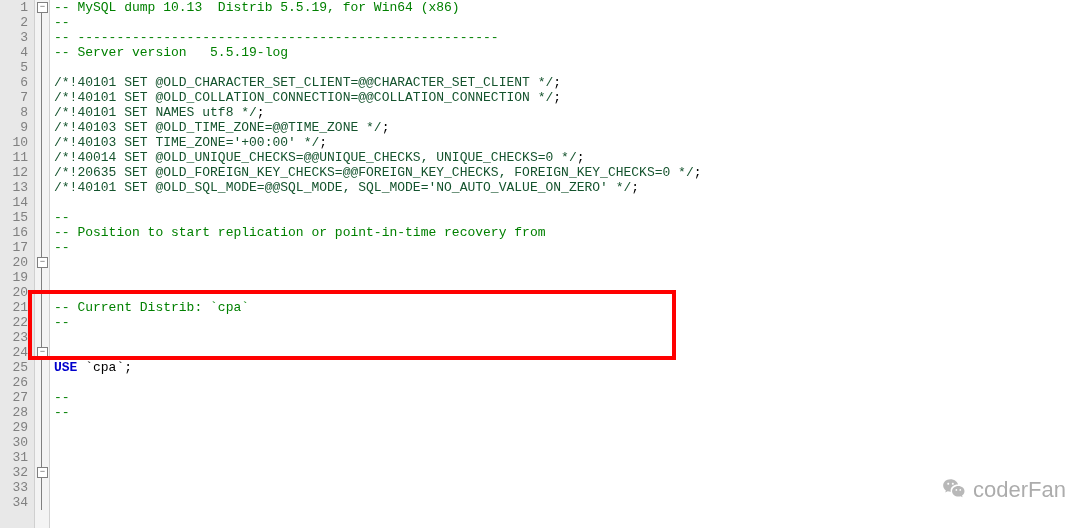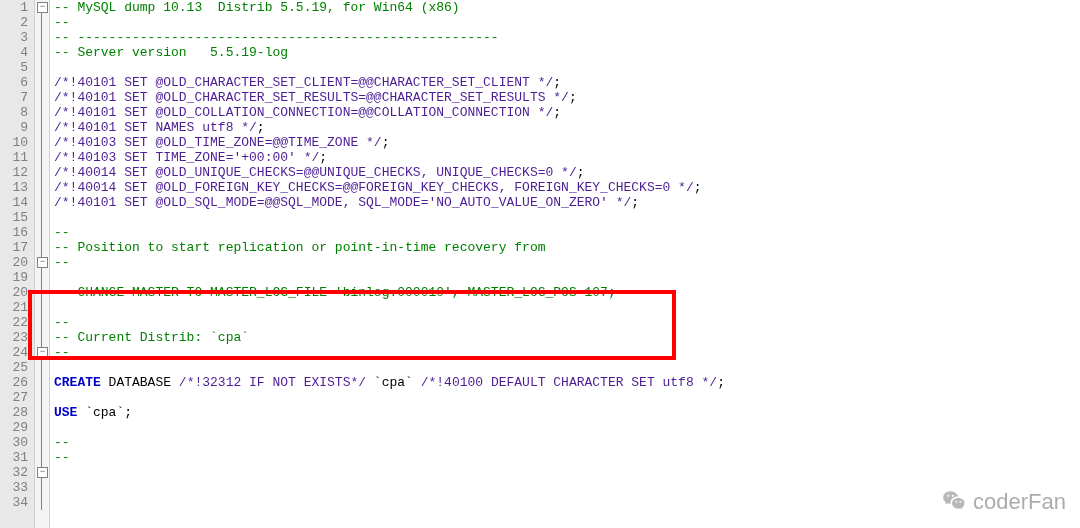--- a/index.html
+++ b/index.html
@@ -5,25 +5,25 @@
   html,body{margin:0;padding:0;width:1080px;height:528px;overflow:hidden;background:#fff;font-family:Consolas,"Courier New",monospace;font-size:13px;line-height:15px}
   .editor{display:flex;width:1080px;height:528px;position:relative}
   .gutter{background:#e8e8e8;color:#808080;text-align:right;padding:0 6px 0 0;width:28px;user-select:none;border-right:1px solid #d0d0d0}
   .fold-col{width:14px;background:#f4f4f4;border-right:1px solid #d0d0d0;position:relative}
   .fold-mark{position:absolute;left:2px;width:9px;height:9px;border:1px solid #808080;background:#fff;color:#606060;font-size:9px;line-height:8px;text-align:center}
   .fold-minus::before{content:"−"}
   .fold-line{position:absolute;left:6px;width:1px;background:#808080}
   .code{padding-left:4px;position:relative;flex:1}
   .ln{height:15px;white-space:pre}
   .c-comment{color:#008000}
-  .c-str{color:#4c1d95}
+  .c-str{color:#14532d}
   .c-kw{color:#0000cc;font-weight:bold}
   .c-plain{color:#000}
   .highlight-box{position:absolute;border:4px solid #ff0000;pointer-events:none}
-  .watermark{position:absolute;right:14px;bottom:14px;color:#9e9e9e;font-family:Arial,sans-serif;font-size:22px;display:flex;align-items:center;gap:6px;opacity:.85}
+  .watermark{position:absolute;right:14px;bottom:26px;color:#9e9e9e;font-family:Arial,sans-serif;font-size:22px;display:flex;align-items:center;gap:6px;opacity:.85}
   .watermark svg{width:26px;height:26px;opacity:.85}
 </style>
 </head>
 <body>
 
 <div class="editor">
   <div class="gutter" id="gutter">
       <div class="ln">1</div>
       <div class="ln">2</div>
       <div class="ln">3</div>
@@ -66,40 +66,37 @@
       <div class="fold-mark fold-minus" style="top: 347px;"></div>
       <div class="fold-mark fold-minus" style="top: 467px;"></div>
     </div>
   <div class="code" id="code">
       <div class="ln"><span class="c-comment">-- MySQL dump 10.13  Distrib 5.5.19, for Win64 (x86)</span></div>
       <div class="ln"><span class="c-comment">--</span></div>
       <div class="ln"><span class="c-comment">-- ------------------------------------------------------</span></div>
       <div class="ln"><span class="c-comment">-- Server version   5.5.19-log</span></div>
       <div class="ln"></div>
       <div class="ln"><span class="c-str">/*!40101 SET @OLD_CHARACTER_SET_CLIENT=@@CHARACTER_SET_CLIENT */</span><span class="c-plain">;</span></div>
-      <div class="ln"><span class="c-str">/*!40101 SET @OLD_CHARACTER_SET_RESULTS=@@CHARACTER_SET_RESULTS */</span><span class="c-plain">;</span></div>
       <div class="ln"><span class="c-str">/*!40101 SET @OLD_COLLATION_CONNECTION=@@COLLATION_CONNECTION */</span><span class="c-plain">;</span></div>
       <div class="ln"><span class="c-str">/*!40101 SET NAMES utf8 */</span><span class="c-plain">;</span></div>
       <div class="ln"><span class="c-str">/*!40103 SET @OLD_TIME_ZONE=@@TIME_ZONE */</span><span class="c-plain">;</span></div>
       <div class="ln"><span class="c-str">/*!40103 SET TIME_ZONE='+00:00' */</span><span class="c-plain">;</span></div>
       <div class="ln"><span class="c-str">/*!40014 SET @OLD_UNIQUE_CHECKS=@@UNIQUE_CHECKS, UNIQUE_CHECKS=0 */</span><span class="c-plain">;</span></div>
-      <div class="ln"><span class="c-str">/*!40014 SET @OLD_FOREIGN_KEY_CHECKS=@@FOREIGN_KEY_CHECKS, FOREIGN_KEY_CHECKS=0 */</span><span class="c-plain">;</span></div>
+      <div class="ln"><span class="c-str">/*!20635 SET @OLD_FOREIGN_KEY_CHECKS=@@FOREIGN_KEY_CHECKS, FOREIGN_KEY_CHECKS=0 */</span><span class="c-plain">;</span></div>
       <div class="ln"><span class="c-str">/*!40101 SET @OLD_SQL_MODE=@@SQL_MODE, SQL_MODE='NO_AUTO_VALUE_ON_ZERO' */</span><span class="c-plain">;</span></div>
       <div class="ln"></div>
       <div class="ln"><span class="c-comment">--</span></div>
       <div class="ln"><span class="c-comment">-- Position to start replication or point-in-time recovery from</span></div>
       <div class="ln"><span class="c-comment">--</span></div>
       <div class="ln"></div>
-      <div class="ln"><span class="c-comment">-- CHANGE MASTER TO MASTER_LOG_FILE='binlog.000010', MASTER_LOG_POS=107;</span></div>
       <div class="ln"></div>
       <div class="ln"><span class="c-comment">--</span></div>
       <div class="ln"><span class="c-comment">-- Current Distrib: `cpa`</span></div>
       <div class="ln"><span class="c-comment">--</span></div>
       <div class="ln"></div>
-      <div class="ln"><span class="c-kw">CREATE</span><span class="c-plain"> DATABASE </span><span class="c-str">/*!32312 IF NOT EXISTS*/</span><span class="c-plain"> `cpa` </span><span class="c-str">/*!40100 DEFAULT CHARACTER SET utf8 */</span><span class="c-plain">;</span></div>
       <div class="ln"></div>
       <div class="ln"><span class="c-kw">USE</span><span class="c-plain"> `cpa`;</span></div>
       <div class="ln"></div>
       <div class="ln"><span class="c-comment">--</span></div>
       <div class="ln"><span class="c-comment">--</span></div>
     </div>
 
   <div class="highlight-box" id="hl" style="top: 290px; left: 28px; width: 640px; height: 62px;"></div>
 
   <div class="watermark">

